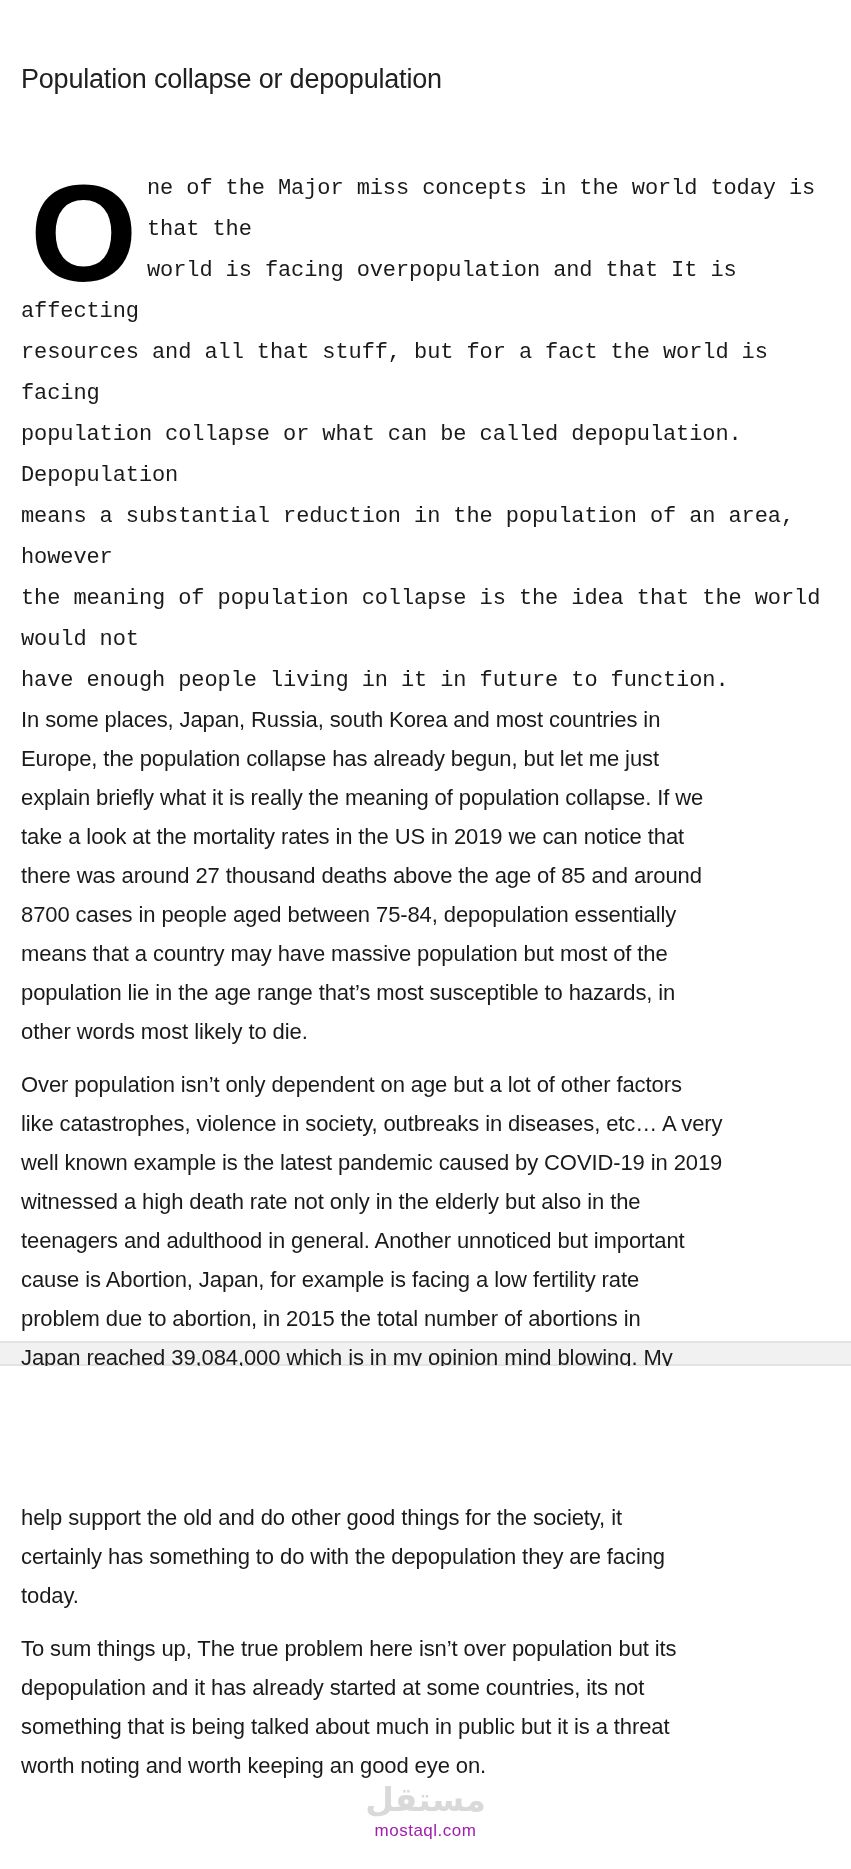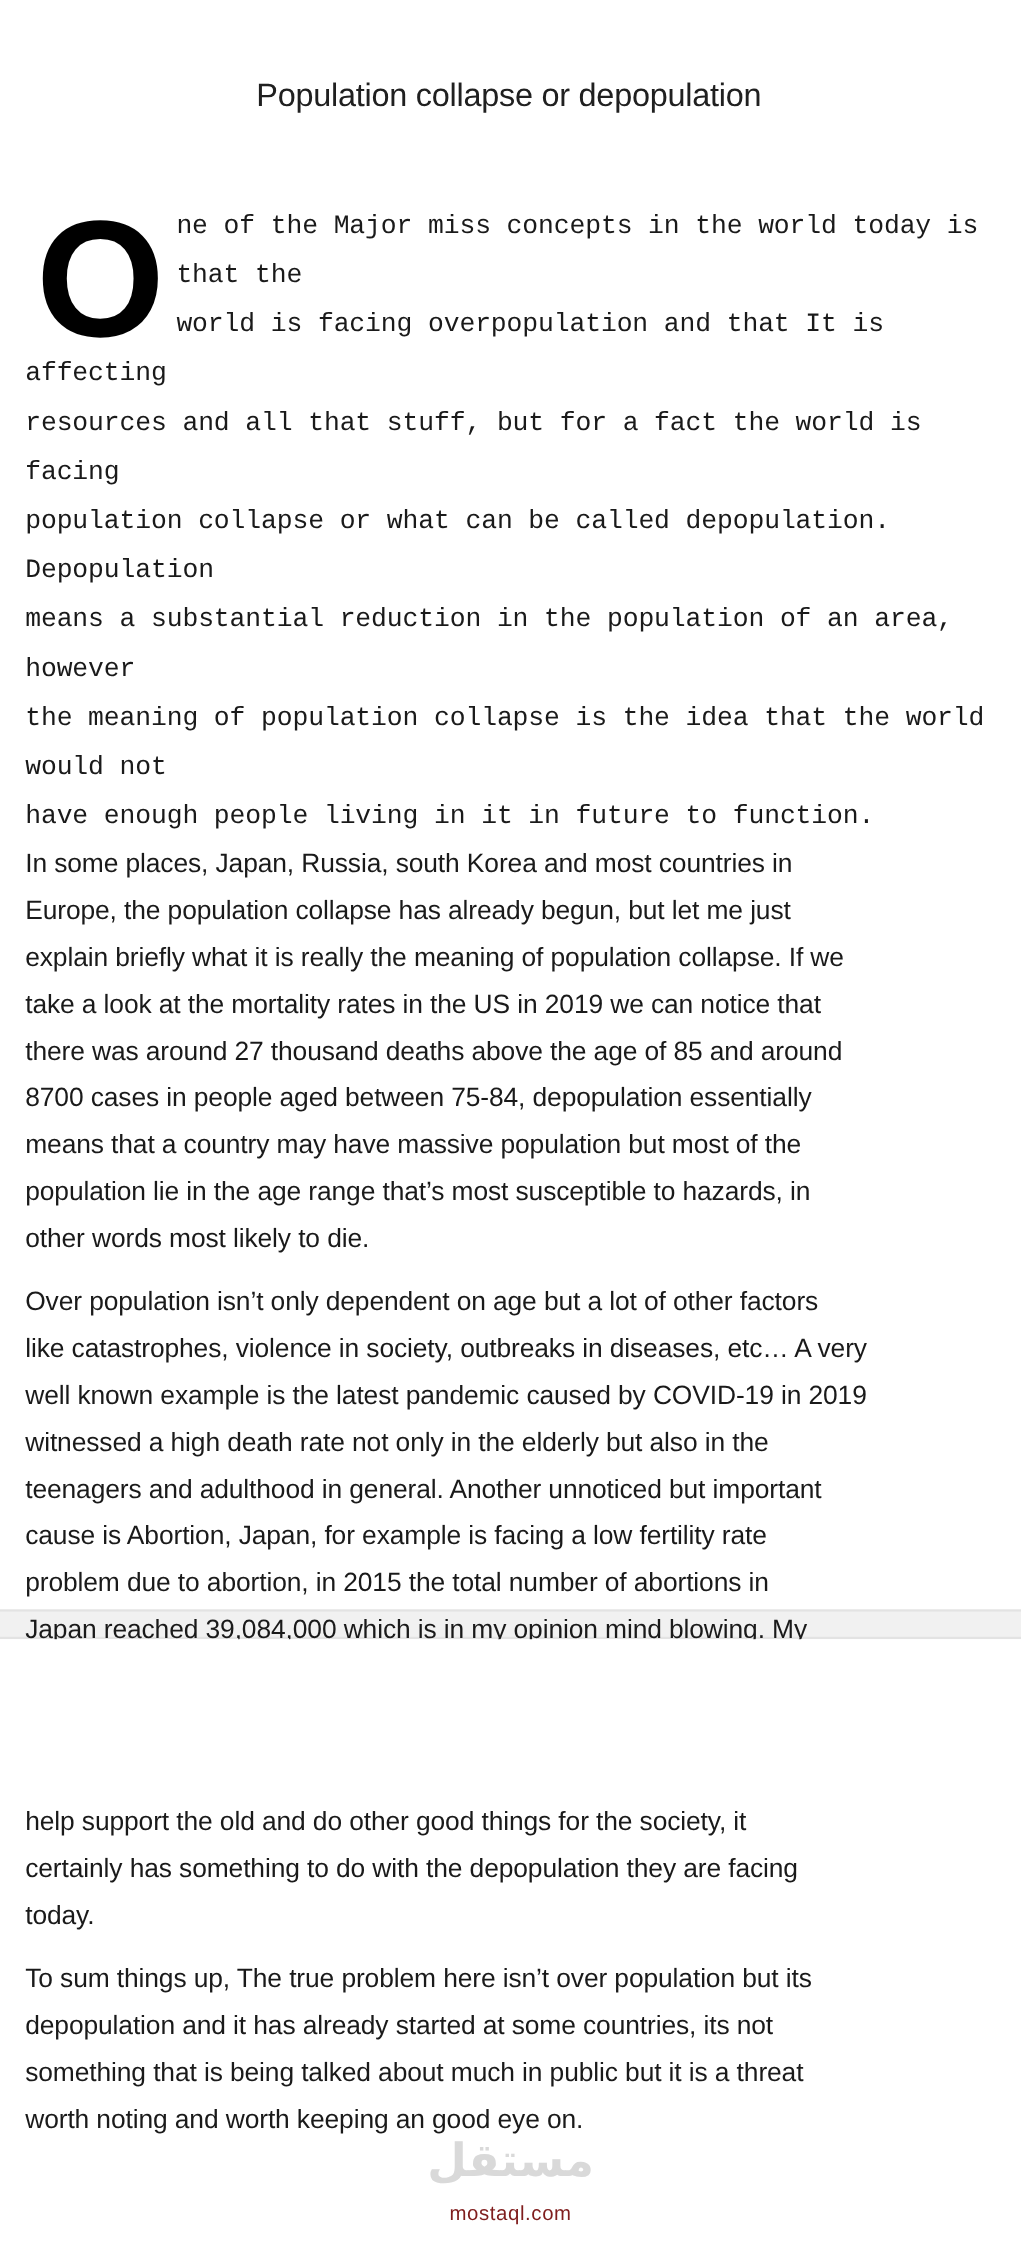--- a/index.html
+++ b/index.html
@@ -32,21 +32,20 @@
     border-bottom: 2px solid #e3e3e3;
   }
 
   h1.doc-title {
     font-size: 27px;
     line-height: 38px;
     font-weight: 400;
     color: #202020;
     margin: 0 0 30px 0;
     letter-spacing: -0.2px;
-    text-align: center;
   }
 
   .para {
     font-size: 22px;
     line-height: 39px;
     font-weight: 400;
     color: #1a1a1a;
     margin: 0 0 14px 0;
     white-space: pre-line;
     letter-spacing: -0.1px;
@@ -72,30 +71,30 @@
     position: absolute;
     top: 417px;
     left: 0;
     right: 0;
     text-align: center;
     color: #d6d6d6;
     user-select: none;
   }
   .wm-logo {
     font-family: "DejaVu Sans", sans-serif;
-    font-size: 38px;
+    font-size: 33px;
     line-height: 34px;
     font-weight: 700;
     color: #d9d9d9;
   }
   .wm-domain {
     font-size: 17px;
     line-height: 19px;
-    margin-top: 18px;
-    color: #7f1d1d;
+    margin-top: 4px;
+    color: #a21caf;
     letter-spacing: 0.5px;
   }
 </style>
 </head>
 <body>
 
 <div class="doc">
 
   <div class="page page-1">
     <h1 class="doc-title">Population collapse or depopulation</h1>

